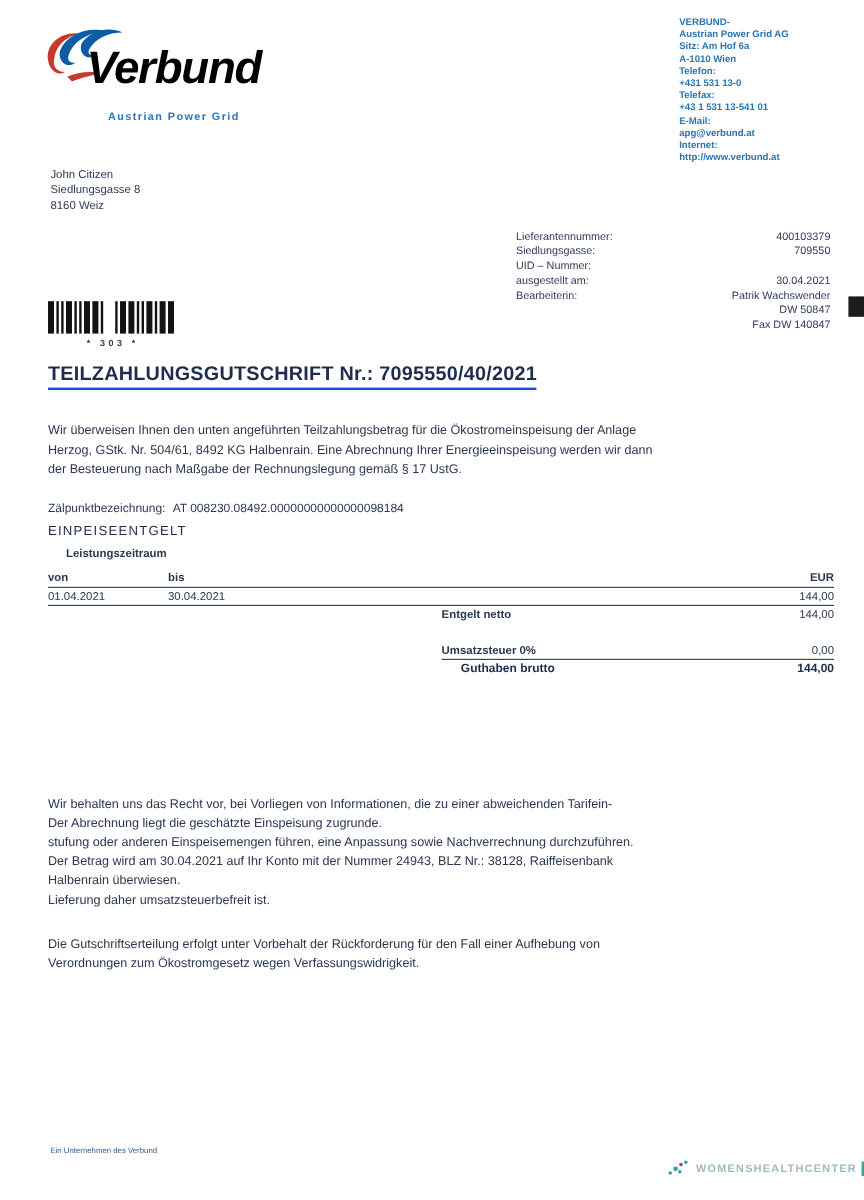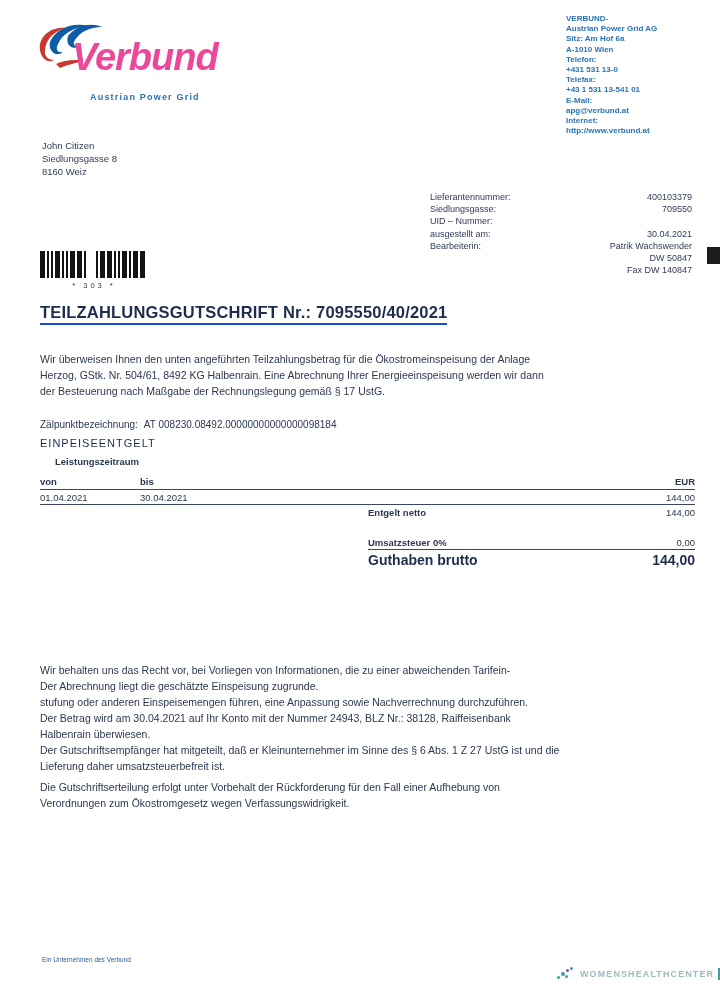--- a/index.html
+++ b/index.html
@@ -2,42 +2,42 @@
 <html><head>
 <meta charset="utf-8">
 <style>
   html,body{margin:0;padding:0;background:#e8e8e8;}
   .page{position:relative;width:720px;height:1000px;background:#ffffff;margin:0 auto;
         font-family:"Liberation Sans",sans-serif;color:#2b3850;overflow:hidden;}
 
   
   .logo-svg{position:absolute;left:34px;top:20px;width:70px;height:52px;}
   .logo-text{position:absolute;left:72px;top:36px;font-size:38px;font-weight:bold;
-             font-style:italic;color:#ec4899;letter-spacing:-1px;}
+             font-style:italic;color:#000000;letter-spacing:-1px;}
   .logo-sub{position:absolute;left:90px;top:92px;font-size:9px;font-weight:bold;
             color:#2a74b4;letter-spacing:1.2px;}
 
   .contact{position:absolute;left:566px;top:14px;width:150px;}
   .contact div{font-size:8px;line-height:10.2px;font-weight:bold;color:#2a74b4;white-space:nowrap;}
 
   .recipient{position:absolute;left:42px;top:139px;}
   .recipient div{font-size:9.5px;line-height:13px;color:#2f3b58;}
 
   .meta{position:absolute;left:430px;top:191px;width:262px;}
   .meta .mrow{display:flex;justify-content:space-between;font-size:9px;line-height:12.2px;}
   .meta .ml{color:#2f3b58;}
   .meta .mv{color:#2f3b58;text-align:right;}
 
   
   .barcode{position:absolute;left:40px;top:251px;width:108px;height:27px;display:flex;gap:2px;align-items:stretch;}
   .bar{background:#141414;display:inline-block;}
   .w2{width:2px}.w5{width:5px}
   .bspace{width:6px;background:transparent;display:inline-block;}
   .barcode-caption{position:absolute;left:40px;top:281px;width:108px;text-align:center;
-                   font-size:7.5px;letter-spacing:3px;color:#2f3b58;font-weight:normal;}
+                   font-size:7.5px;letter-spacing:3px;color:#2f3b58;font-weight:bold;}
 
   .doc-title{position:absolute;left:40px;top:303px;font-size:16.5px;font-weight:bold;
              color:#1e2c4e;border-bottom:2px solid #1d4ed8;padding-bottom:1px;letter-spacing:.2px;}
 
   .para div{font-size:10.5px;line-height:16px;color:#2b3850;white-space:nowrap;}
   .intro{position:absolute;left:40px;top:351px;}
   .terms{position:absolute;left:40px;top:662px;}
   .reserve{position:absolute;left:40px;top:779px;}
 
   .zaehlpunkt{position:absolute;left:40px;top:419px;font-size:10px;font-weight:400;color:#2b3850;}
@@ -50,21 +50,21 @@
   .trow{position:absolute;left:40px;width:655px;height:12px;font-size:9.5px;color:#2b3850;}
   .trow .c-von{position:absolute;left:0;}
   .trow .c-bis{position:absolute;left:100px;}
   .trow .c-eur{position:absolute;right:0;text-align:center;}
   .thead .c-von,.thead .c-bis{font-weight:600;}
   .thead .c-eur{font-weight:bold;}
   .rule{position:absolute;height:1px;background:#3c465c;}
   .srow{position:absolute;left:368px;width:327px;font-size:9.5px;color:#2b3850;}
   .srow .sl{position:absolute;left:0;font-weight:600;}
   .srow .sv{position:absolute;right:0;text-align:right;}
-  .srow.bold .sl,.srow.bold .sv{font-weight:bold;font-size:14px;color:#1e2c4e;}
+  .srow.bold .sl,.srow.bold .sv{font-weight:bold;font-size:10px;color:#1e2c4e;margin-left:16px;}
 
   .footer-note{position:absolute;left:42px;top:956px;font-size:6.5px;color:#2d5e95;}
 
   .watermark{position:absolute;left:556px;top:966px;display:flex;align-items:center;gap:4px;}
   .wm-icon{position:relative;width:20px;height:16px;}
   .wm-icon i{position:absolute;border-radius:50%;}
   .wm-name{font-size:9px;letter-spacing:1.1px;color:#9fb9c0;font-weight:bold;}
   .wm-org{background:#3a9fa6;color:#ffffff;font-size:8px;font-weight:bold;padding:1.5px 3px;letter-spacing:.5px;}
 
   .artifact{position:absolute;left:707px;top:247px;width:13px;height:17px;background:#1c1c1c;}
@@ -198,21 +198,20 @@
     <span class="sl">Guthaben brutto</span>
     <span class="sv">144,00</span>
   </div>
 
   <div class="para terms">
     <div>Wir behalten uns das Recht vor, bei Vorliegen von Informationen, die zu einer abweichenden Tarifein-</div>
     <div>Der Abrechnung liegt die geschätzte Einspeisung  zugrunde.</div>
     <div>stufung oder anderen Einspeisemengen führen, eine Anpassung sowie Nachverrechnung durchzuführen.</div>
     <div>Der Betrag wird am 30.04.2021 auf Ihr Konto mit der Nummer 24943, BLZ Nr.: 38128, Raiffeisenbank</div>
     <div>Halbenrain überwiesen.</div>
-    <div>Der Gutschriftsempfänger hat mitgeteilt, daß er Kleinunternehmer im Sinne des § 6 Abs. 1 Z 27 UstG ist und die</div>
     <div>Lieferung daher umsatzsteuerbefreit ist.</div>
   </div>
 
   <div class="para reserve">
     <div>Die Gutschriftserteilung  erfolgt unter Vorbehalt der Rückforderung für den Fall einer Aufhebung von</div>
     <div>Verordnungen zum Ökostromgesetz wegen Verfassungswidrigkeit.</div>
   </div>
 
   <div class="footer-note">Ein Unternehmen des Verbund</div>
 

